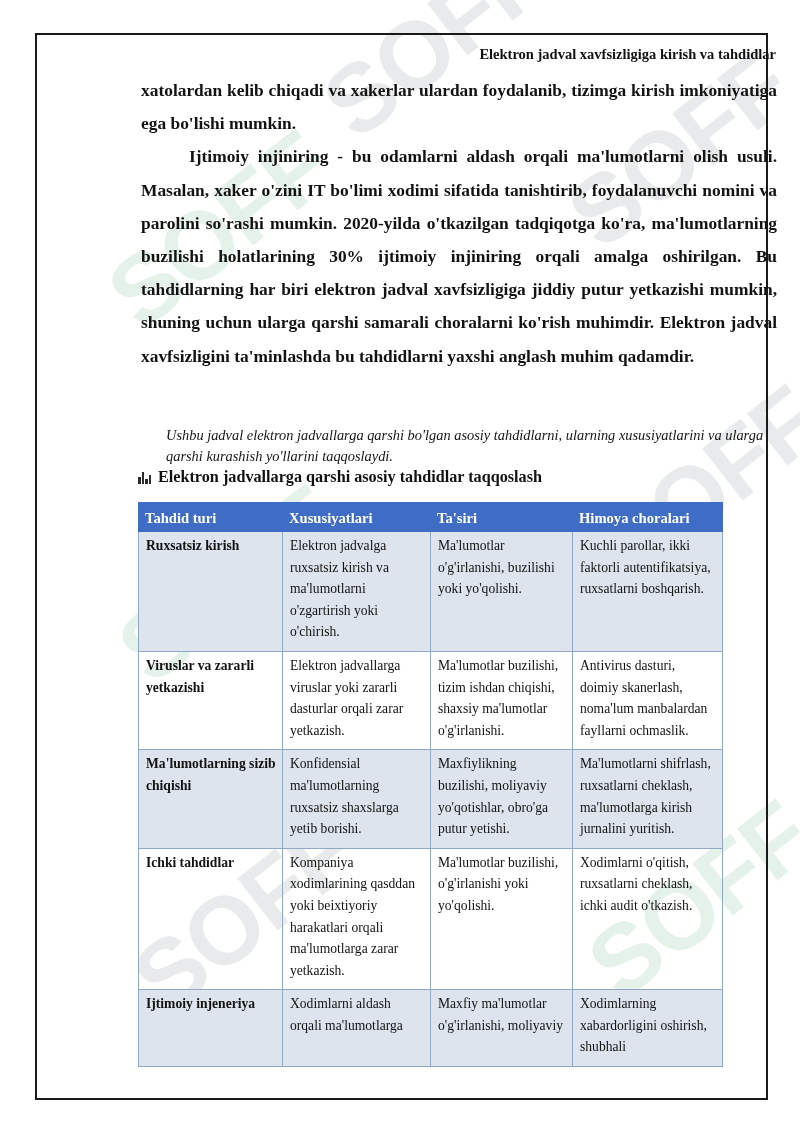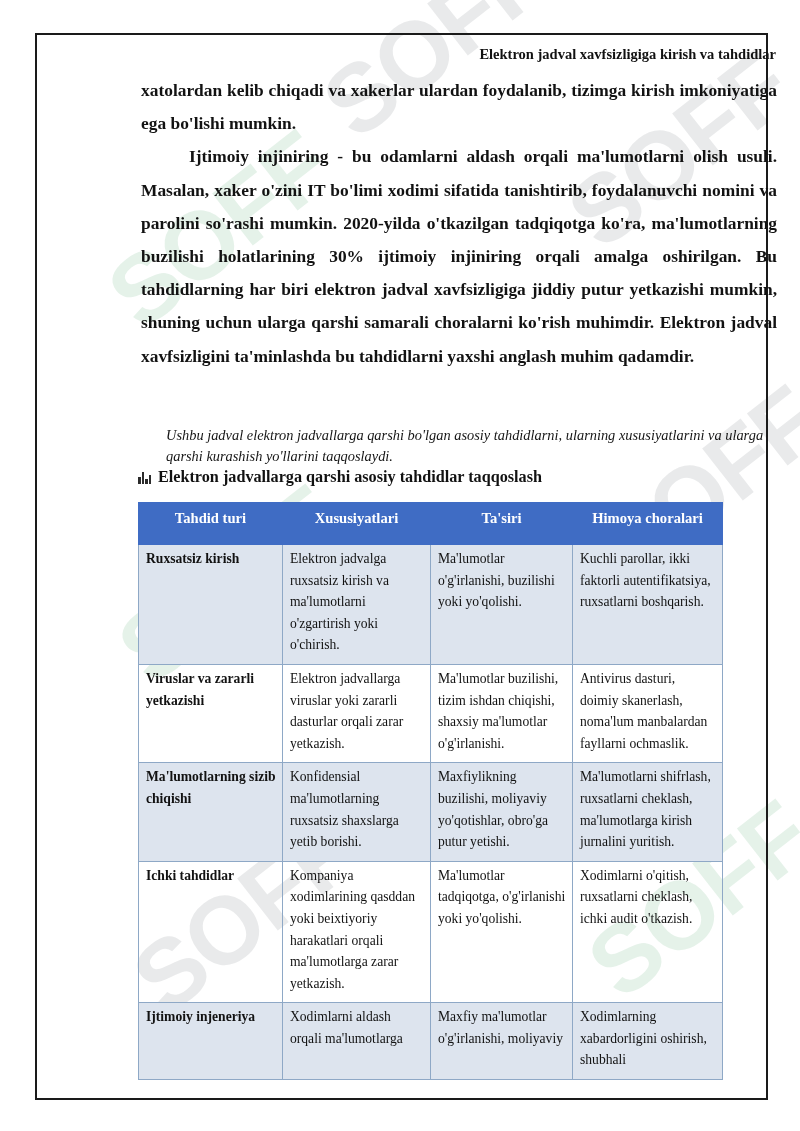--- a/index.html
+++ b/index.html
@@ -152,22 +152,22 @@
   #threat-table col.c2 { width: 148px; }
   #threat-table col.c3 { width: 142px; }
   #threat-table col.c4 { width: 150px; }
 
   #threat-table thead th {
     background: #3f6cc4;
     color: #ffffff;
     font-weight: bold;
     font-size: 14.6px;
     line-height: 19px;
-    text-align: center;
-    padding: 6px 6px 16px 6px;
+    text-align: left;
+    padding: 6px 6px 3px 6px;
     border: 1px solid #3f6cc4;
     vertical-align: top;
   }
   #threat-table thead tr {
     background: linear-gradient(180deg,#4a78cc 0%, #3a66bd 100%);
   }
 
   #threat-table td {
     border: 1px solid #8ea8c6;
     padding: 3px 6px 8px 7px;
@@ -256,21 +256,21 @@
       </tr>
       <tr class="shade">
         <td class="key">Ma'lumotlarning sizib chiqishi</td>
         <td>Konfidensial ma'lumotlarning ruxsatsiz shaxslarga yetib borishi.</td>
         <td>Maxfiylikning buzilishi, moliyaviy yo'qotishlar, obro'ga putur yetishi.</td>
         <td>Ma'lumotlarni shifrlash, ruxsatlarni cheklash, ma'lumotlarga kirish jurnalini yuritish.</td>
       </tr>
       <tr class="plain">
         <td class="key">Ichki tahdidlar</td>
         <td>Kompaniya xodimlarining qasddan yoki beixtiyoriy harakatlari orqali ma'lumotlarga zarar yetkazish.</td>
-        <td>Ma'lumotlar tadqiqotga, o'g'irlanishi yoki yo'qolishi.</td>
+        <td>Ma'lumotlar buzilishi, o'g'irlanishi yoki yo'qolishi.</td>
         <td>Xodimlarni o'qitish, ruxsatlarni cheklash, ichki audit o'tkazish.</td>
       </tr>
       <tr class="shade clipped">
         <td class="key">Ijtimoiy injeneriya</td>
         <td>Xodimlarni aldash orqali ma'lumotlarga</td>
         <td>Maxfiy ma'lumotlar o'g'irlanishi, moliyaviy</td>
         <td>Xodimlarning xabardorligini oshirish, shubhali</td>
       </tr>
     </tbody>
   </table>

